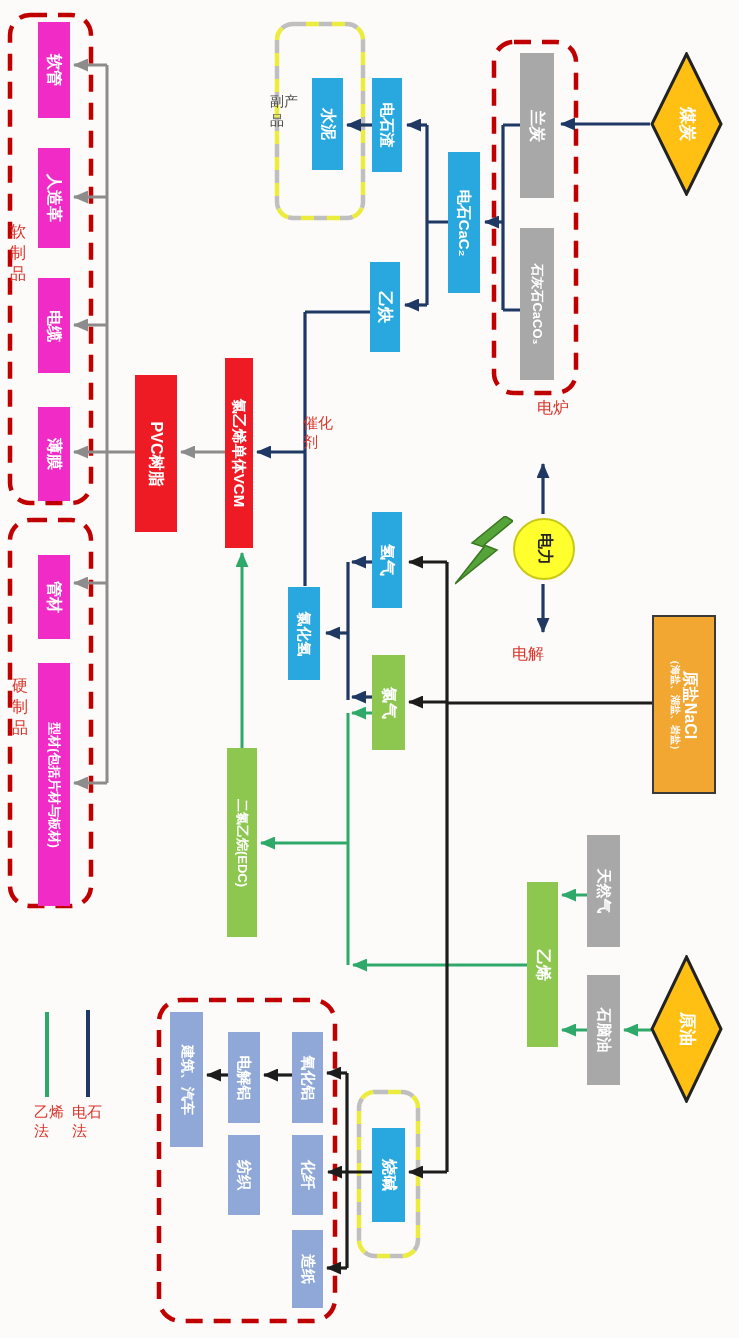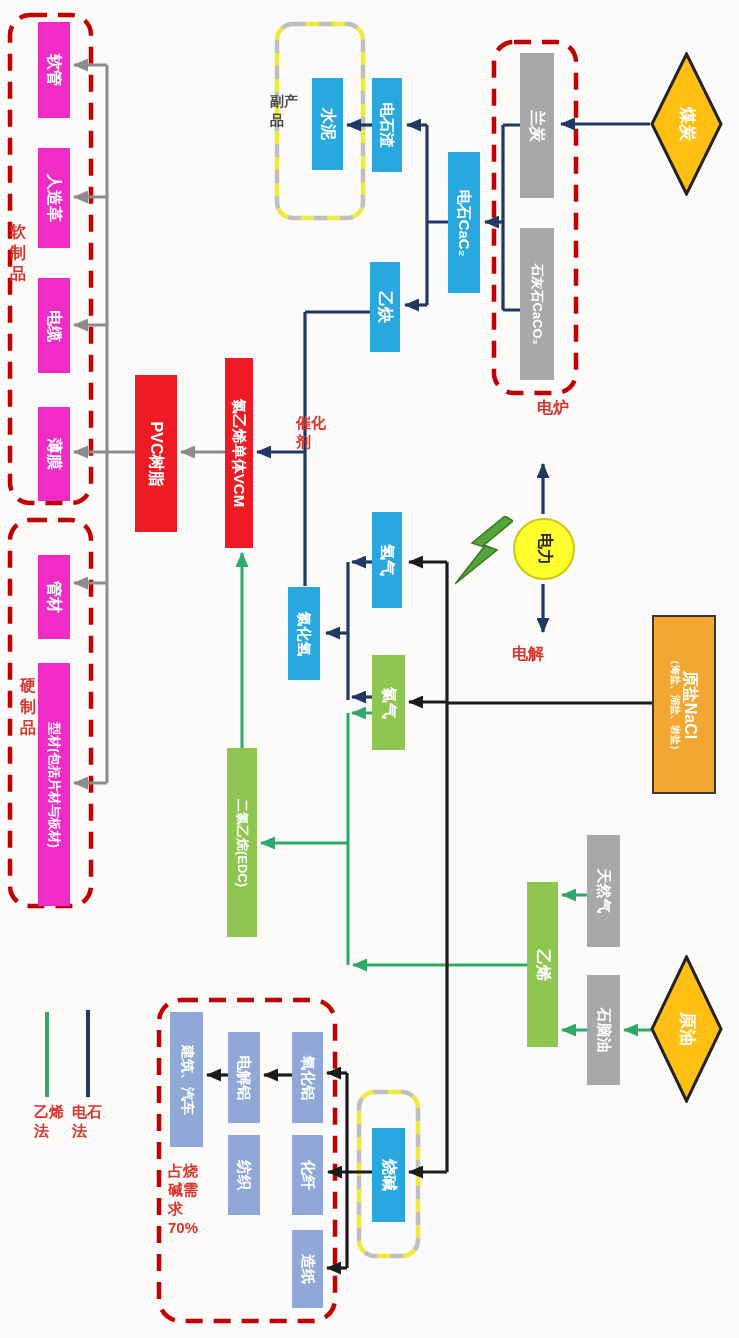--- a/index.html
+++ b/index.html
@@ -16,21 +16,21 @@
     white-space:nowrap;text-align:center;font-size:16px;line-height:1.12;
   }
   .blue{background:#29A8DF;}
   .redbox{background:#EE1B24;}
   .magenta{background:#F12CC6;}
   .greenbox{background:#8DC74F;}
   .graybox{background:#A8A8A8;}
   .peri{background:#8FA8D8;}
   .salt{background:#F2A732;border:2px solid #3a3a3a;}
   .labelnode{position:absolute;z-index:4;background:none;}
-  .labelnode .t{color:#D9342B;font-weight:bold;}
+  .labelnode .t{color:#D9342B;font-weight:normal;}
   .labelnode.darklbl .t{color:#4a4a4a;}
   .diamondnode{position:absolute;z-index:3;}
   .diamondnode svg{position:absolute;left:0;top:0;}
   .diamondnode .t{
     position:absolute;left:50%;top:50%;z-index:2;color:#fff;font-weight:bold;
     transform:translate(-50%,-50%) rotate(90deg);white-space:nowrap;font-size:17px;
   }
   .circlenode{
     position:absolute;z-index:3;border-radius:50%;
     background:#FFFF2E;border:2px solid #c9c915;box-sizing:border-box;
@@ -251,23 +251,22 @@
       <span class="t s15">纺织</span>
     </div>
   <div class="box peri" style="left:292px;top:1135px;width:31px;height:80px">
       <span class="t s15">化纤</span>
     </div>
   <div class="box peri" style="left:292px;top:1230px;width:31px;height:78px">
       <span class="t s15">造纸</span>
     </div>
 
   <div class="labelnode" style="left:10px;top:222px;width:28px;height:66px"><span class="t">软制品</span></div>
-  <div class="labelnode" style="left:20px;top:676px;width:28px;height:66px"><span class="t">硬制品</span></div>
+  <div class="labelnode" style="left:12px;top:676px;width:28px;height:66px"><span class="t">硬制品</span></div>
   <div class="labelnode darklbl" style="left:270px;top:92px;width:30px;height:64px"><span class="t s14">副产品</span></div>
-  <div class="labelnode" style="left:296px;top:414px;width:32px;height:72px"><span class="t s15">催化剂</span></div>
+  <div class="labelnode" style="left:303px;top:414px;width:32px;height:72px"><span class="t s15">催化剂</span></div>
   <div class="labelnode" style="left:537px;top:398px;width:32px;height:58px"><span class="t">电炉</span></div>
   <div class="labelnode" style="left:512px;top:644px;width:32px;height:54px"><span class="t">电解</span></div>
-  <div class="labelnode" style="left:168px;top:1162px;width:32px;height:152px"><span class="t s15">占烧碱需求70%</span></div>
 
   <div class="labelnode" style="left:34px;top:1103px;width:34px;height:68px"><span class="t s15">乙烯法</span></div>
   <div class="labelnode" style="left:72px;top:1103px;width:34px;height:68px"><span class="t s15">电石法</span></div>
 
 </div>
 
 </body></html>

